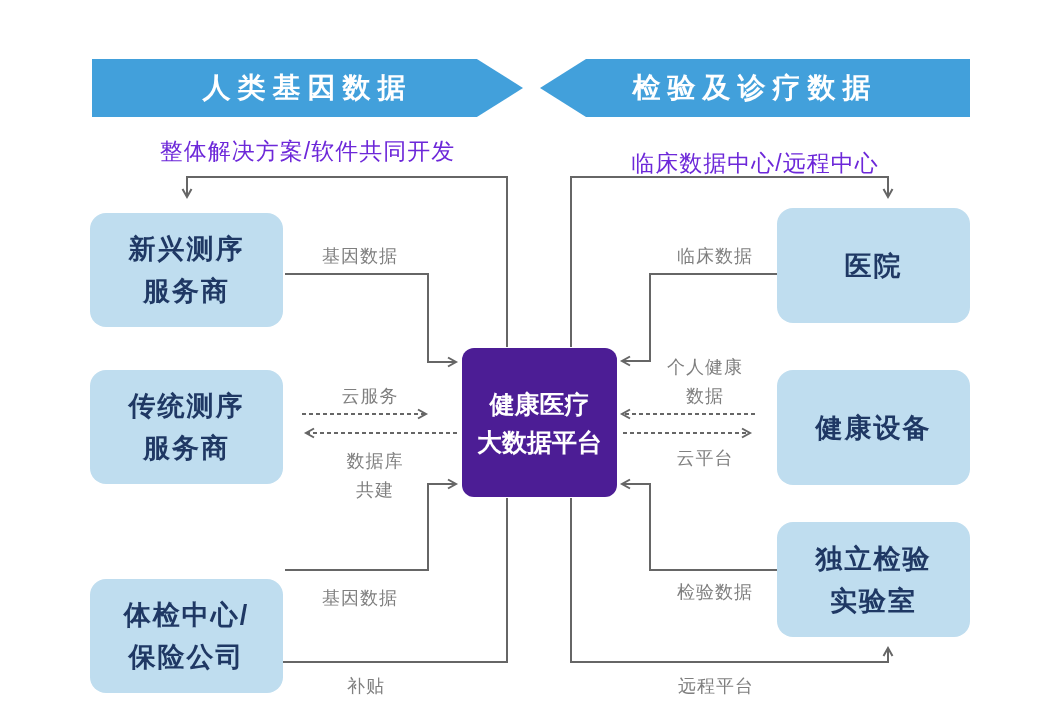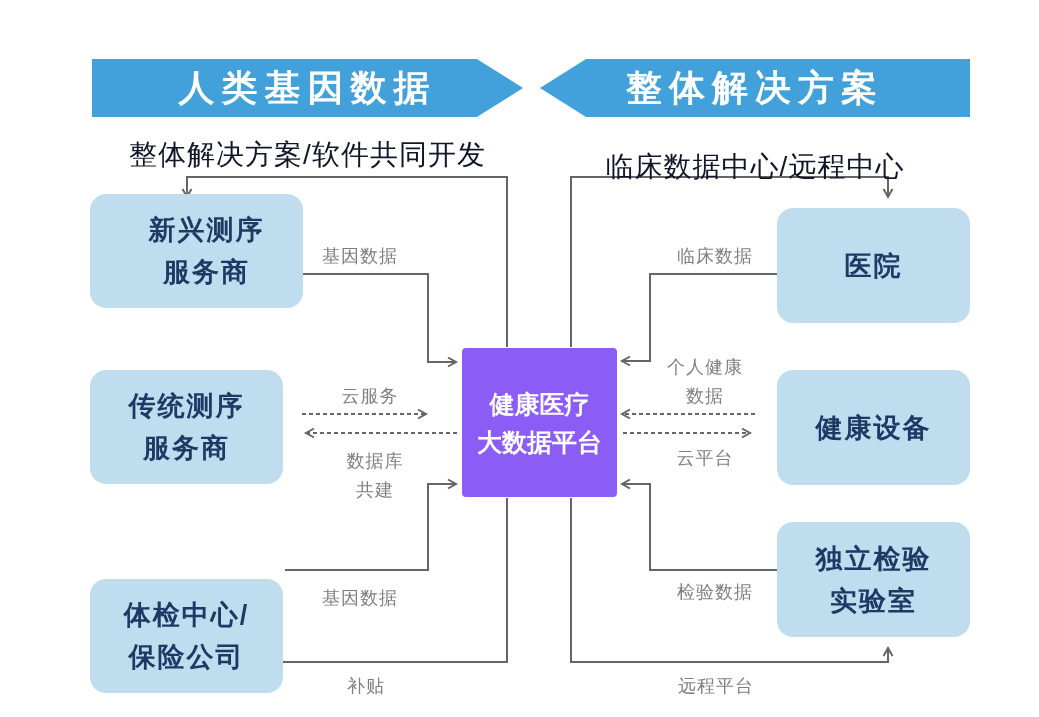--- a/index.html
+++ b/index.html
@@ -4,46 +4,46 @@
 <style>
   html,body{margin:0;padding:0;background:#fff;}
   .canvas{
     position:relative;width:1039px;height:717px;background:#ffffff;overflow:hidden;
     font-family:"Liberation Sans","DejaVu Sans",sans-serif;
   }
   svg.connectors{position:absolute;left:0;top:0;width:1039px;height:717px;pointer-events:none;}
 
   .banner{
     position:absolute;top:59px;height:58px;background:#42A0DB;color:#ffffff;
-    font-weight:bold;font-size:36px;letter-spacing:7px;
+    font-weight:bold;font-size:28px;letter-spacing:7px;
     display:flex;align-items:center;justify-content:center;
   }
   .banner-left{left:92px;width:431px;clip-path:polygon(0 0,89.3% 0,100% 50%,89.3% 100%,0 100%);}
   .banner-right{left:540px;width:430px;clip-path:polygon(10.7% 0,100% 0,100% 100%,10.7% 100%,0 50%);}
 
   .flow-title{
-    position:absolute;top:136px;color:#0f172a;font-size:28px;letter-spacing:1px;text-align:center;
+    position:absolute;top:136px;color:#6d28d9;font-size:23px;letter-spacing:1px;text-align:center;
   }
   .flow-title-left{left:92px;width:431px;}
   .flow-title-right{left:540px;width:430px;margin-top:12px;}
 
   .ebox{
     position:absolute;background:#BFDDEF;border-radius:16px;color:#1F3864;
     font-weight:bold;font-size:27px;line-height:42px;letter-spacing:2px;
     display:flex;flex-direction:column;align-items:center;justify-content:center;text-align:center;
   }
   .ebox span{display:block;}
   .col-left{left:90px;width:193px;height:114px;}
   .col-right{left:777px;width:193px;height:115px;}
-  .lb1{top:194px;padding-left:20px;} .lb2{top:370px;} .lb3{top:552px;margin-top:27px;}
+  .lb1{top:213px;} .lb2{top:370px;} .lb3{top:552px;margin-top:27px;}
   .rb1{top:208px;} .rb2{top:370px;} .rb3{top:522px;}
 
   .center-box{
-    position:absolute;left:462px;top:348px;width:155px;height:149px;background:#8b5cf6;
-    border-radius:4px;color:#ffffff;font-weight:bold;font-size:25px;line-height:38px;
+    position:absolute;left:462px;top:348px;width:155px;height:149px;background:#4c1d95;
+    border-radius:12px;color:#ffffff;font-weight:bold;font-size:25px;line-height:38px;
     display:flex;flex-direction:column;align-items:center;justify-content:center;text-align:center;
   }
   .center-box span{display:block;}
 
   .lbl{
     position:absolute;color:#7F7F7F;font-size:18px;letter-spacing:1px;line-height:29px;text-align:center;
   }
   .lbl span{display:block;}
   .lbl-gene-top{left:295px;top:242px;width:130px;}
   .lbl-cloud-service{left:305px;top:382px;width:130px;}
@@ -80,21 +80,21 @@
       <path stroke-dasharray="4 3" d="M623,433 L750,433" marker-end="url(#arw)"></path>
       <path d="M777,570 L650,570 L650,484 L622,484" marker-end="url(#arw)"></path>
       <path d="M571,498 L571,662 L888,662 L888,648" marker-end="url(#arw)"></path>
     </g>
   </svg>
 
   <div class="banner banner-left">
     <span>人类基因数据</span>
   </div>
   <div class="banner banner-right">
-    <span>整体解决方案</span>
+    <span>检验及诊疗数据</span>
   </div>
 
   <div class="flow-title flow-title-left">整体解决方案/软件共同开发</div>
   <div class="flow-title flow-title-right">临床数据中心/远程中心</div>
 
   <div class="ebox col-left lb1">
     <span>新兴测序</span>
     <span>服务商</span>
   </div>
   <div class="ebox col-left lb2">

